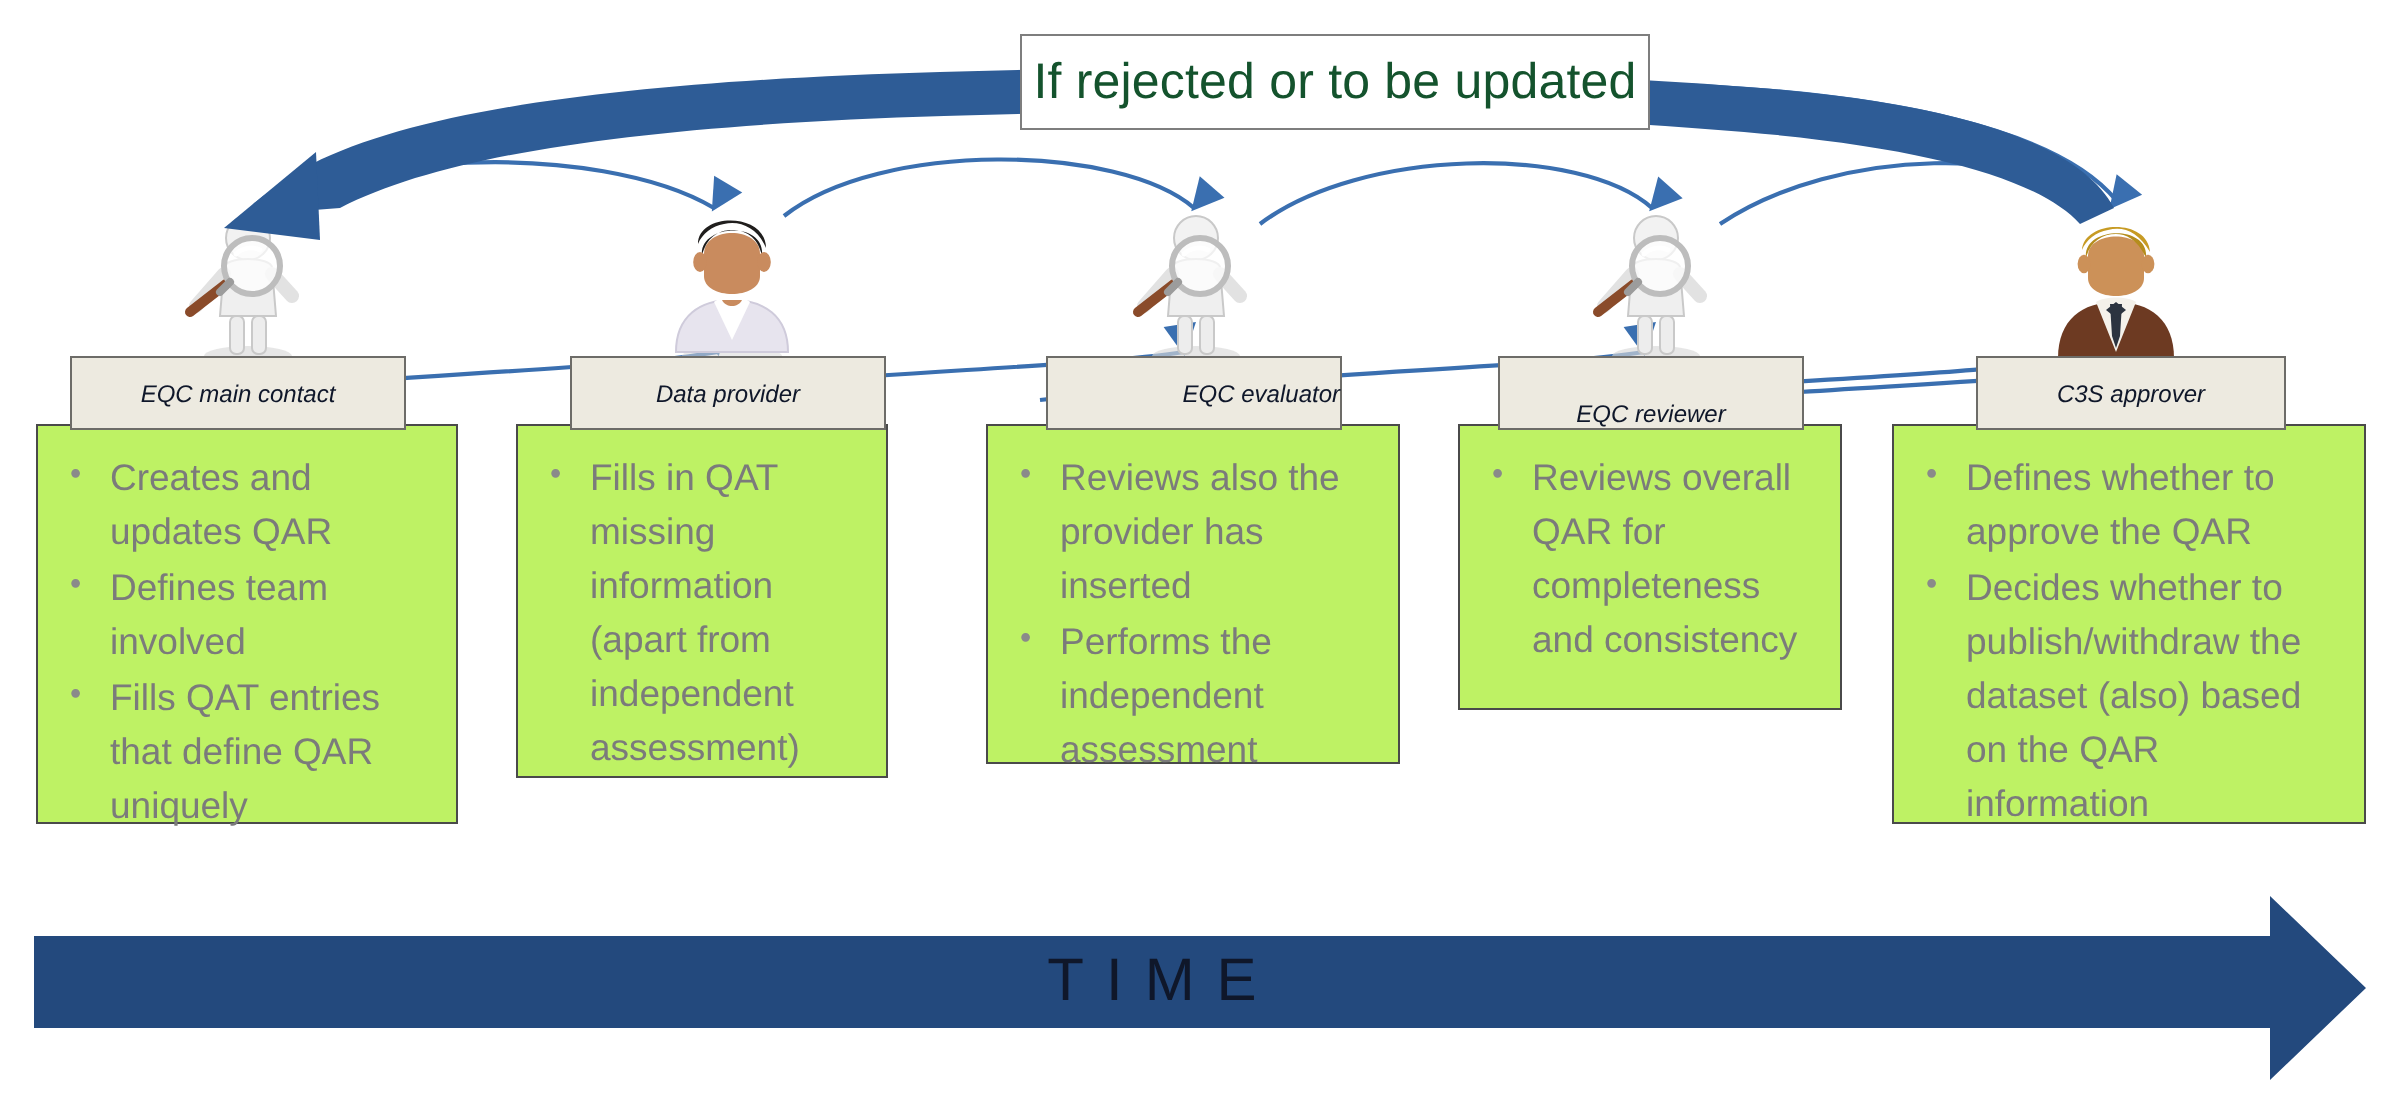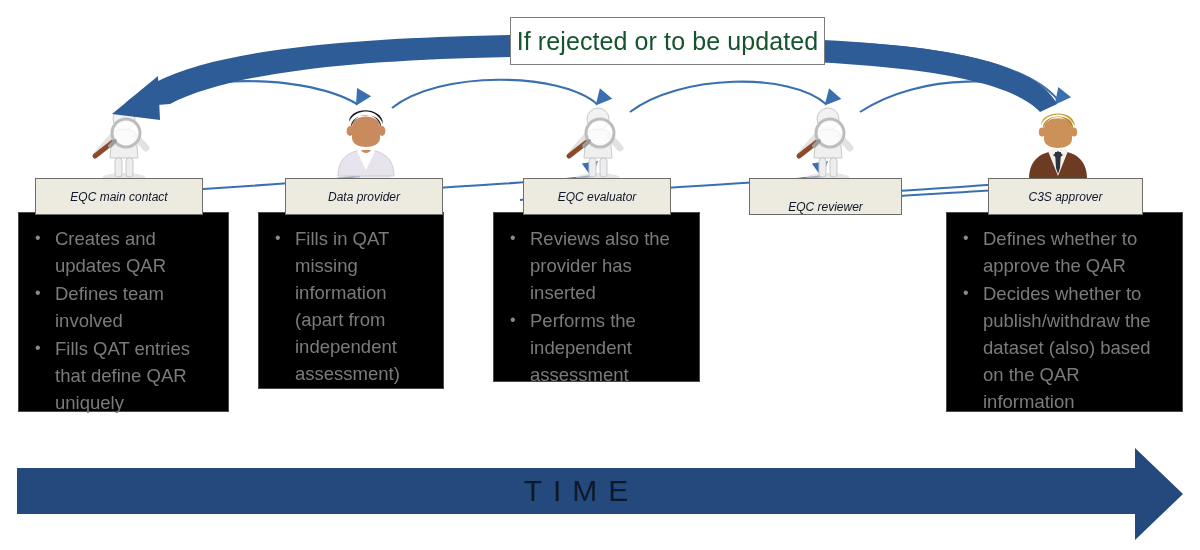--- a/index.html
+++ b/index.html
@@ -74,21 +74,21 @@
     font-size: 12px;
     font-style: italic;
     color: #0f172a;
     white-space: nowrap;
   }
 
   
   .task-box {
     position: absolute;
     border: 1.7px solid #4a4a4a;
-    background: #000000;
+    background: #bef264;
     z-index: 20;
     box-sizing: border-box;
     padding: 12px 8px 10px 6px;
   }
   .task-list {
     list-style: none;
     margin: 0;
     padding: 0;
   }
   .task-list li {
@@ -269,21 +269,21 @@
       <ellipse cx="52" cy="26" rx="3.2" ry="4.6" fill="#cc9158"></ellipse>
     </svg>
   </div>
 
   <div class="role-label" style="left:35px; top:178px; width:168px;">
     <span>EQC main contact</span>
   </div>
   <div class="role-label" style="left:285px; top:178px; width:158px;">
     <span>Data provider</span>
   </div>
-  <div class="role-label" style="left:523px; top:178px; width:148px;">
+  <div class="role-label" style="left:523px; top:178px; width:148px;justify-content:flex-end;">
     <span>EQC evaluator</span>
   </div>
   <div class="role-label" style="left:749px; top:178px; width:153px;align-items:flex-end;">
     <span>EQC reviewer</span>
   </div>
   <div class="role-label" style="left:988px; top:178px; width:155px;">
     <span>C3S approver</span>
   </div>
 
   <div class="task-box" style="left:18px; top:212px; width:211px; height:200px;">
@@ -300,20 +300,25 @@
     </ul>
   </div>
 
   <div class="task-box" style="left:493px; top:212px; width:207px; height:170px;">
     <ul class="task-list">
       <li>Reviews also the provider has inserted</li>
       <li>Performs the independent assessment</li>
     </ul>
   </div>
 
+  <div class="task-box" style="left:729px; top:212px; width:192px; height:143px;">
+    <ul class="task-list">
+      <li>Reviews overall QAR for completeness and consistency</li>
+    </ul>
+  </div>
 
   <div class="task-box" style="left:946px; top:212px; width:237px; height:200px;">
     <ul class="task-list">
       <li>Defines whether to approve the QAR</li>
       <li>Decides whether to publish/withdraw the dataset (also) based on the QAR information</li>
     </ul>
   </div>
 
   <div class="time-banner">
     <svg width="1166" height="92" viewBox="0 0 1166 92">

